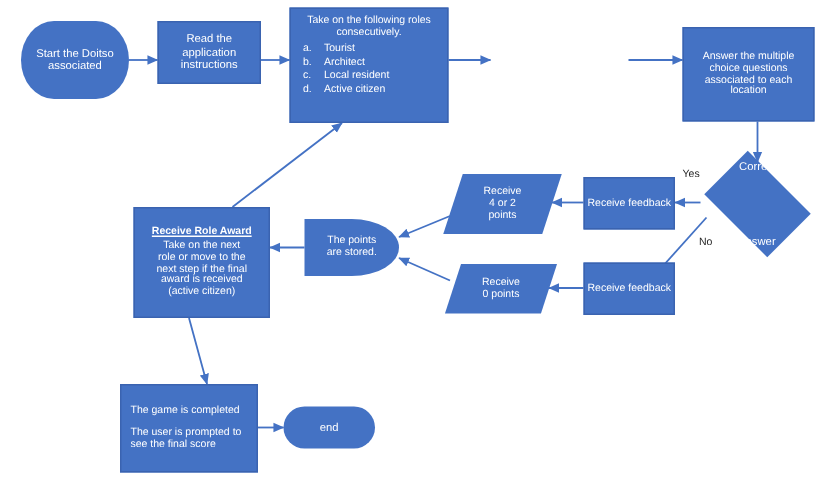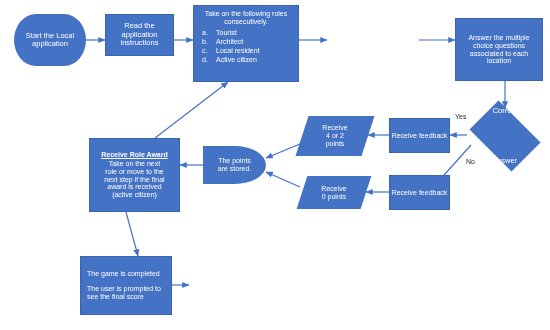--- a/index.html
+++ b/index.html
@@ -61,21 +61,21 @@
       <line x1="300" y1="144" x2="266" y2="158"></line>
       <line x1="300" y1="187" x2="266" y2="172"></line>
       <line x1="203" y1="165" x2="180" y2="165"></line>
       <line x1="155" y1="138" x2="228" y2="82"></line>
       <line x1="126" y1="212" x2="138" y2="256"></line>
       <line x1="172" y1="285" x2="189" y2="285"></line>
     </g>
   </svg>
 
   <div class="node term" style="left:14px;top:14px;width:72px;height:52px;font-size:7.5px;">
-    <span class="lbl">Start the Local application</span>
+    <span class="lbl">Start the Doitso associated</span>
   </div>
 
   <div class="node rect" style="left:105px;top:14px;width:69px;height:42px;font-size:7.5px;">
     <span class="lbl">Read the application instructions</span>
   </div>
 
   <div class="node rect listwrap" style="left:193px;top:5px;width:106px;height:77px;font-size:7px;">
     <span class="listhead">Take on the following roles consecutively.</span>
     <span class="li">
       <span class="mk">a.</span>
@@ -146,14 +146,17 @@
     <span class="lbl">next step if the final</span>
     <span class="lbl">award is received</span>
     <span class="lbl">(active citizen)</span>
   </div>
 
   <div class="node rect leftalign" style="left:80px;top:256px;width:92px;height:59px;font-size:7px;">
     <p>The game is completed</p>
     <p>The user is prompted to see the final  score</p>
   </div>
 
+  <div class="node pill" style="left:189px;top:271px;width:61px;height:28px;font-size:7.5px;">
+    <span class="lbl">end</span>
+  </div>
 
 </div>
 
 </body></html>

